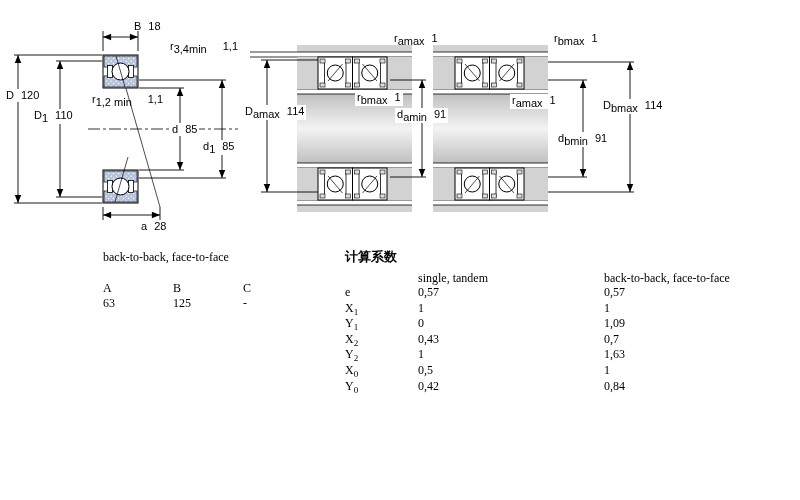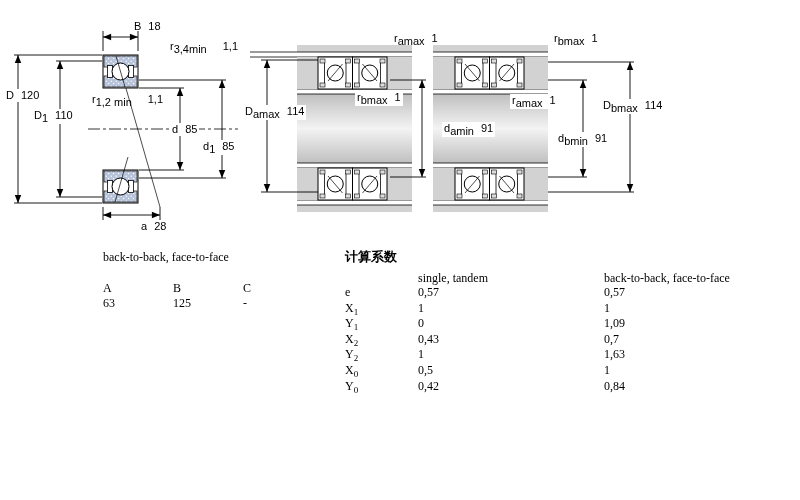--- a/index.html
+++ b/index.html
@@ -314,21 +314,21 @@
 
   <div class="lbl" style="left:366px;top:32px;">
     <span>r</span><sub>amax</sub><span class="v">1</span>
   </div>
   <div class="lbl bg" style="left:355px;top:91px;">
     <span>r</span><sub>bmax</sub><span class="v">1</span>
   </div>
   <div class="lbl bg" style="left:243px;top:105px;">
     <span>D</span><sub>amax</sub><span class="v">114</span>
   </div>
-  <div class="lbl bg" style="left:395px;top:122px;margin-left:47px;">
+  <div class="lbl bg" style="left:395px;top:108px;">
     <span>d</span><sub>amin</sub><span class="v">91</span>
   </div>
 
   <div class="lbl" style="left:526px;top:32px;">
     <span>r</span><sub>bmax</sub><span class="v">1</span>
   </div>
   <div class="lbl bg" style="left:510px;top:94px;">
     <span>r</span><sub>amax</sub><span class="v">1</span>
   </div>
   <div class="lbl bg" style="left:601px;top:99px;">

